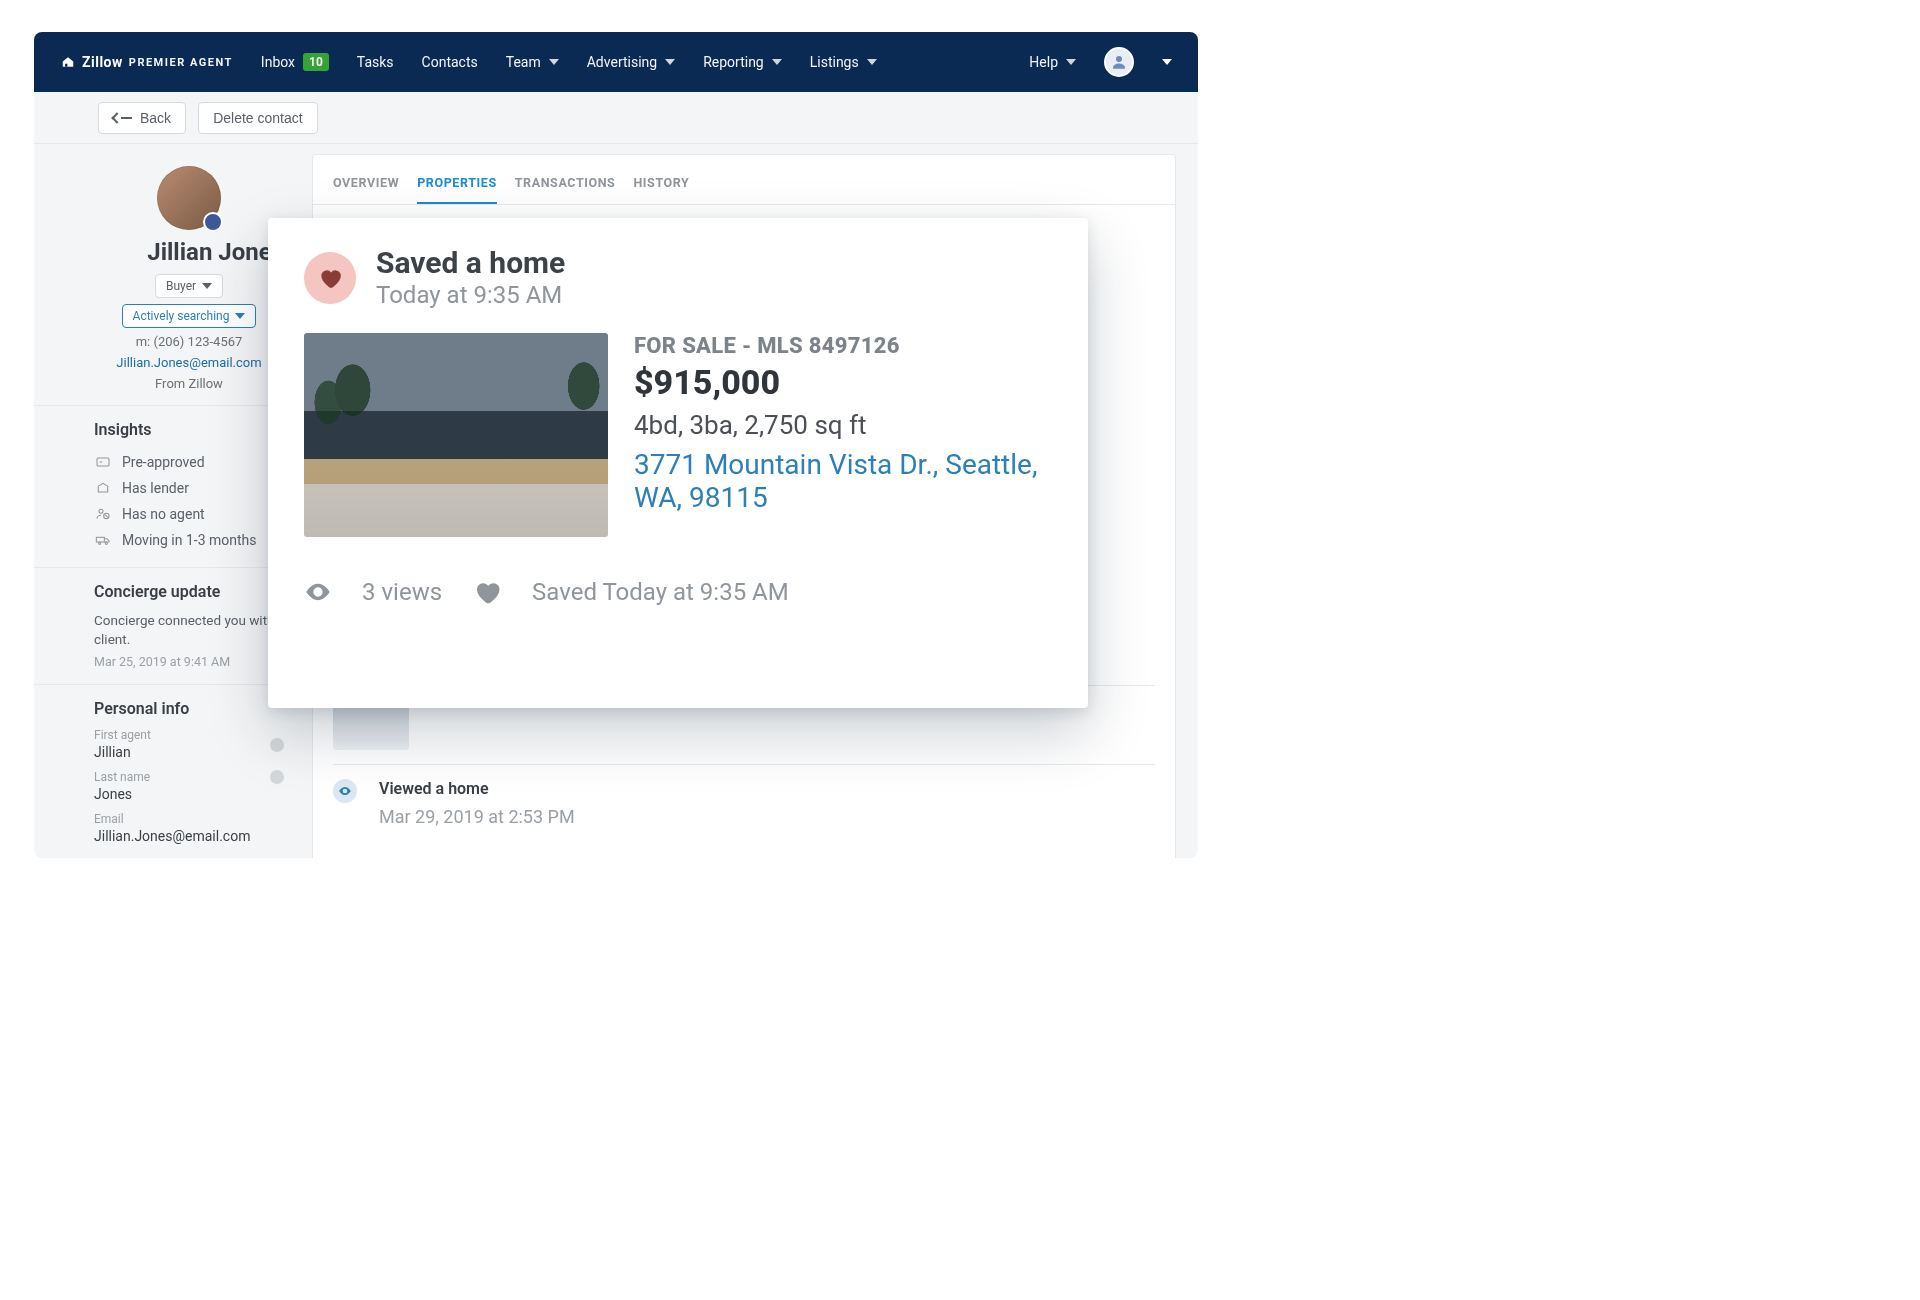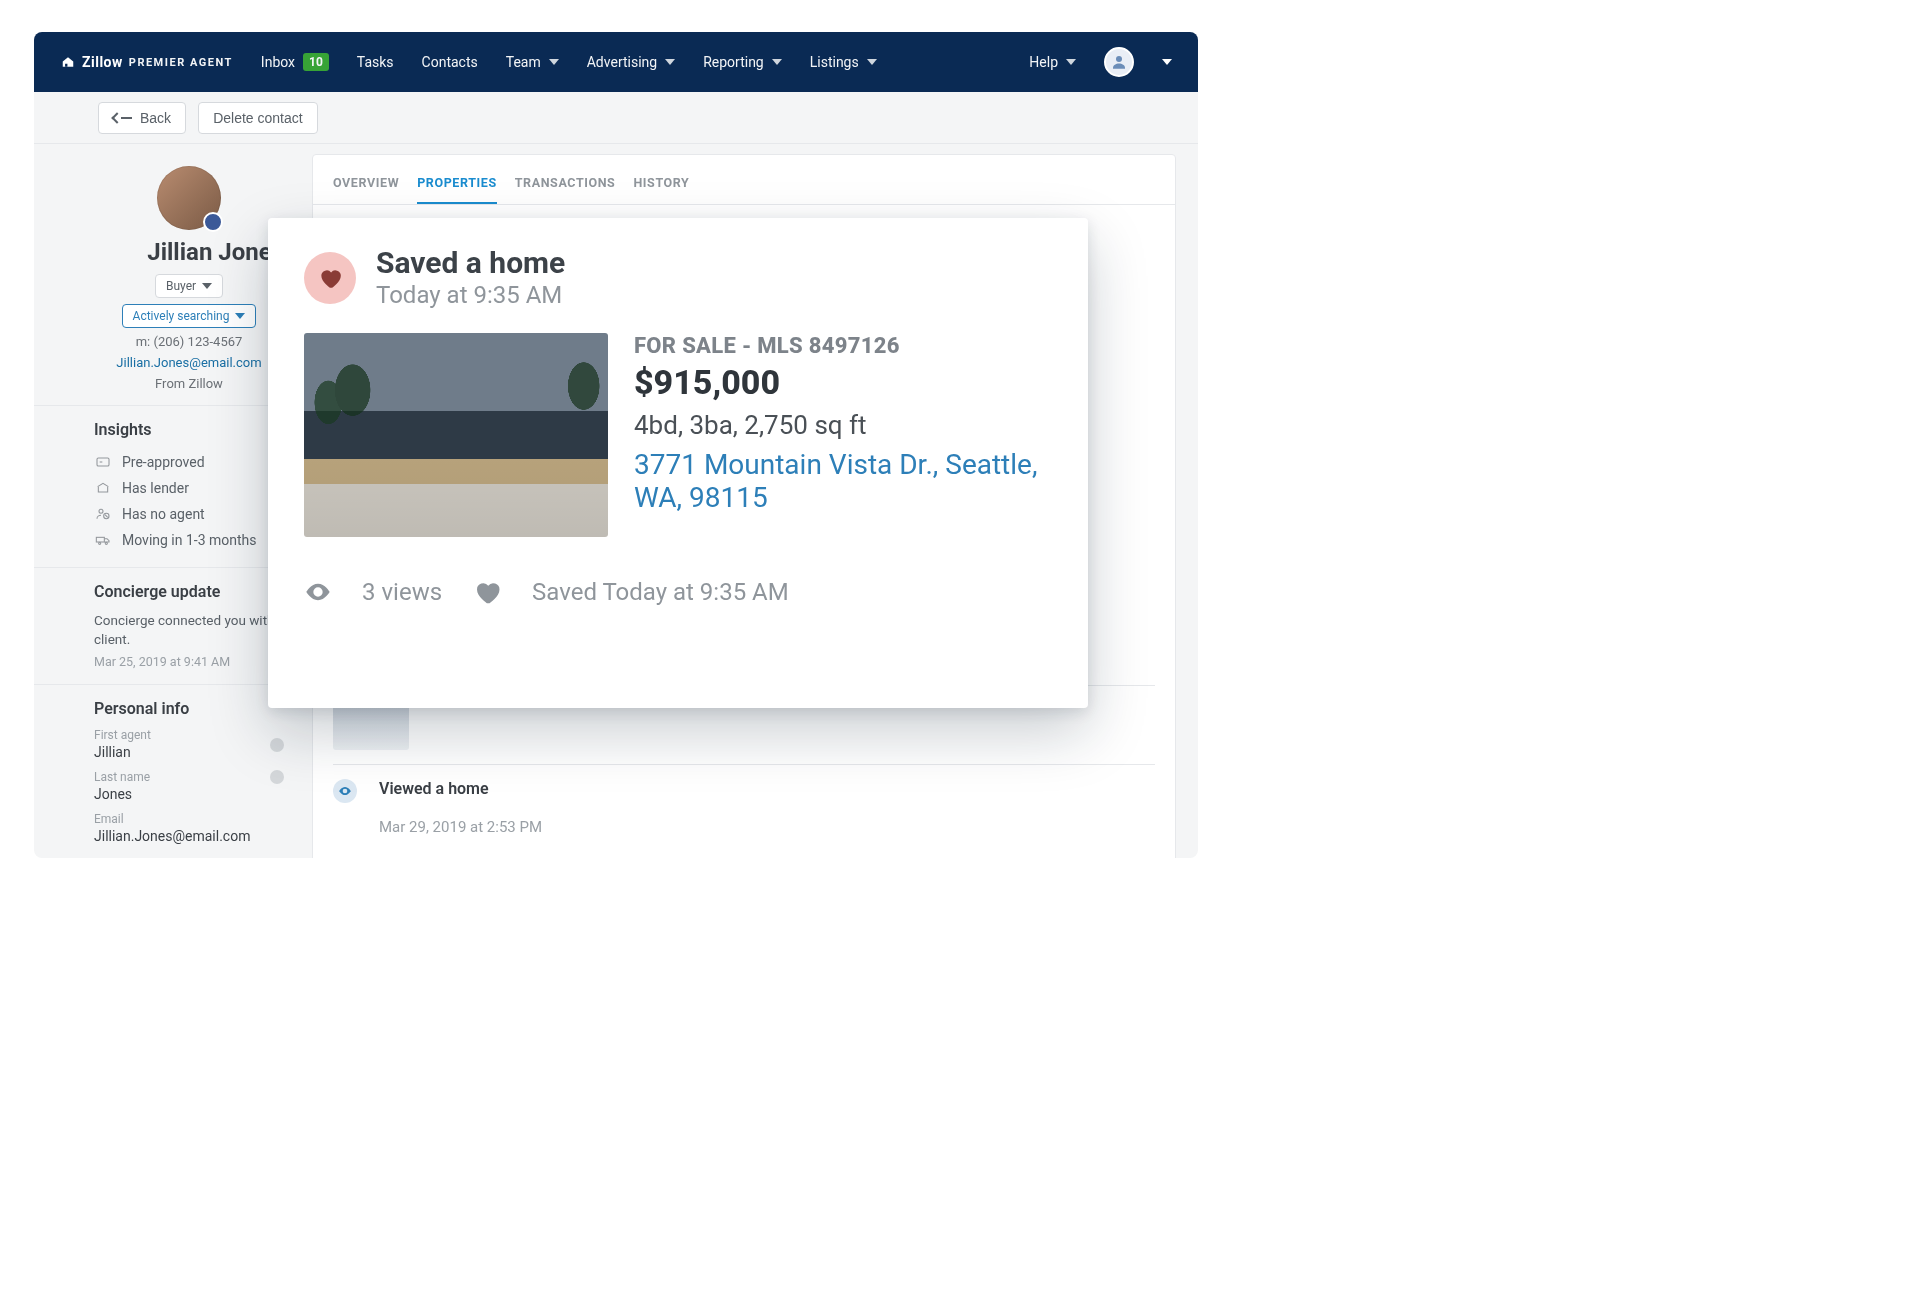--- a/index.html
+++ b/index.html
@@ -134,21 +134,21 @@
   .card{background:#fff;border:1px solid var(--border-light);border-radius:4px}
   .tabs{display:flex;gap:18px;padding:12px 20px 0 20px;border-bottom:1px solid var(--border-light);font-size:12.5px;letter-spacing:.6px}
   .tab{color:#8f959b;padding:8px 0 12px 0;font-weight:700;text-transform:uppercase;border-bottom:2px solid transparent}
   .tab.active{color:#1a8ccf;border-bottom-color:#1a8ccf}
 
   
   .activity{padding:10px 20px 20px 20px}
   .act-row{display:flex;gap:14px;align-items:flex-start;padding:14px 0;border-bottom:1px solid var(--border-light)}
   .thumb{width:76px;height:50px;border-radius:3px;background:linear-gradient(180deg,#cfd6de,#eef1f4);flex:0 0 76px}
   .act-title{font-weight:600;color:#3a3f45}
-  .act-sub{font-size:15px;color:#9aa0a6;margin-top:20px}
+  .act-sub{font-size:18px;color:#9aa0a6;margin-top:8px}
   .chip-sm{width:24px;height:24px;border-radius:50%;display:inline-flex;align-items:center;justify-content:center;margin-right:8px;flex:0 0 24px}
   .chip-sm.view{background:var(--chip-view-bg)}
   .link{color:var(--blue-link)}
   .mini-meta{display:flex;align-items:center;gap:14px;color:#9aa0a6;font-size:12.5px;margin-top:10px}
   .mini-meta .eye, .mini-meta .heart{opacity:.6}
 
   
   .overlay{
     position:absolute;
     left:268px; top:218px;

